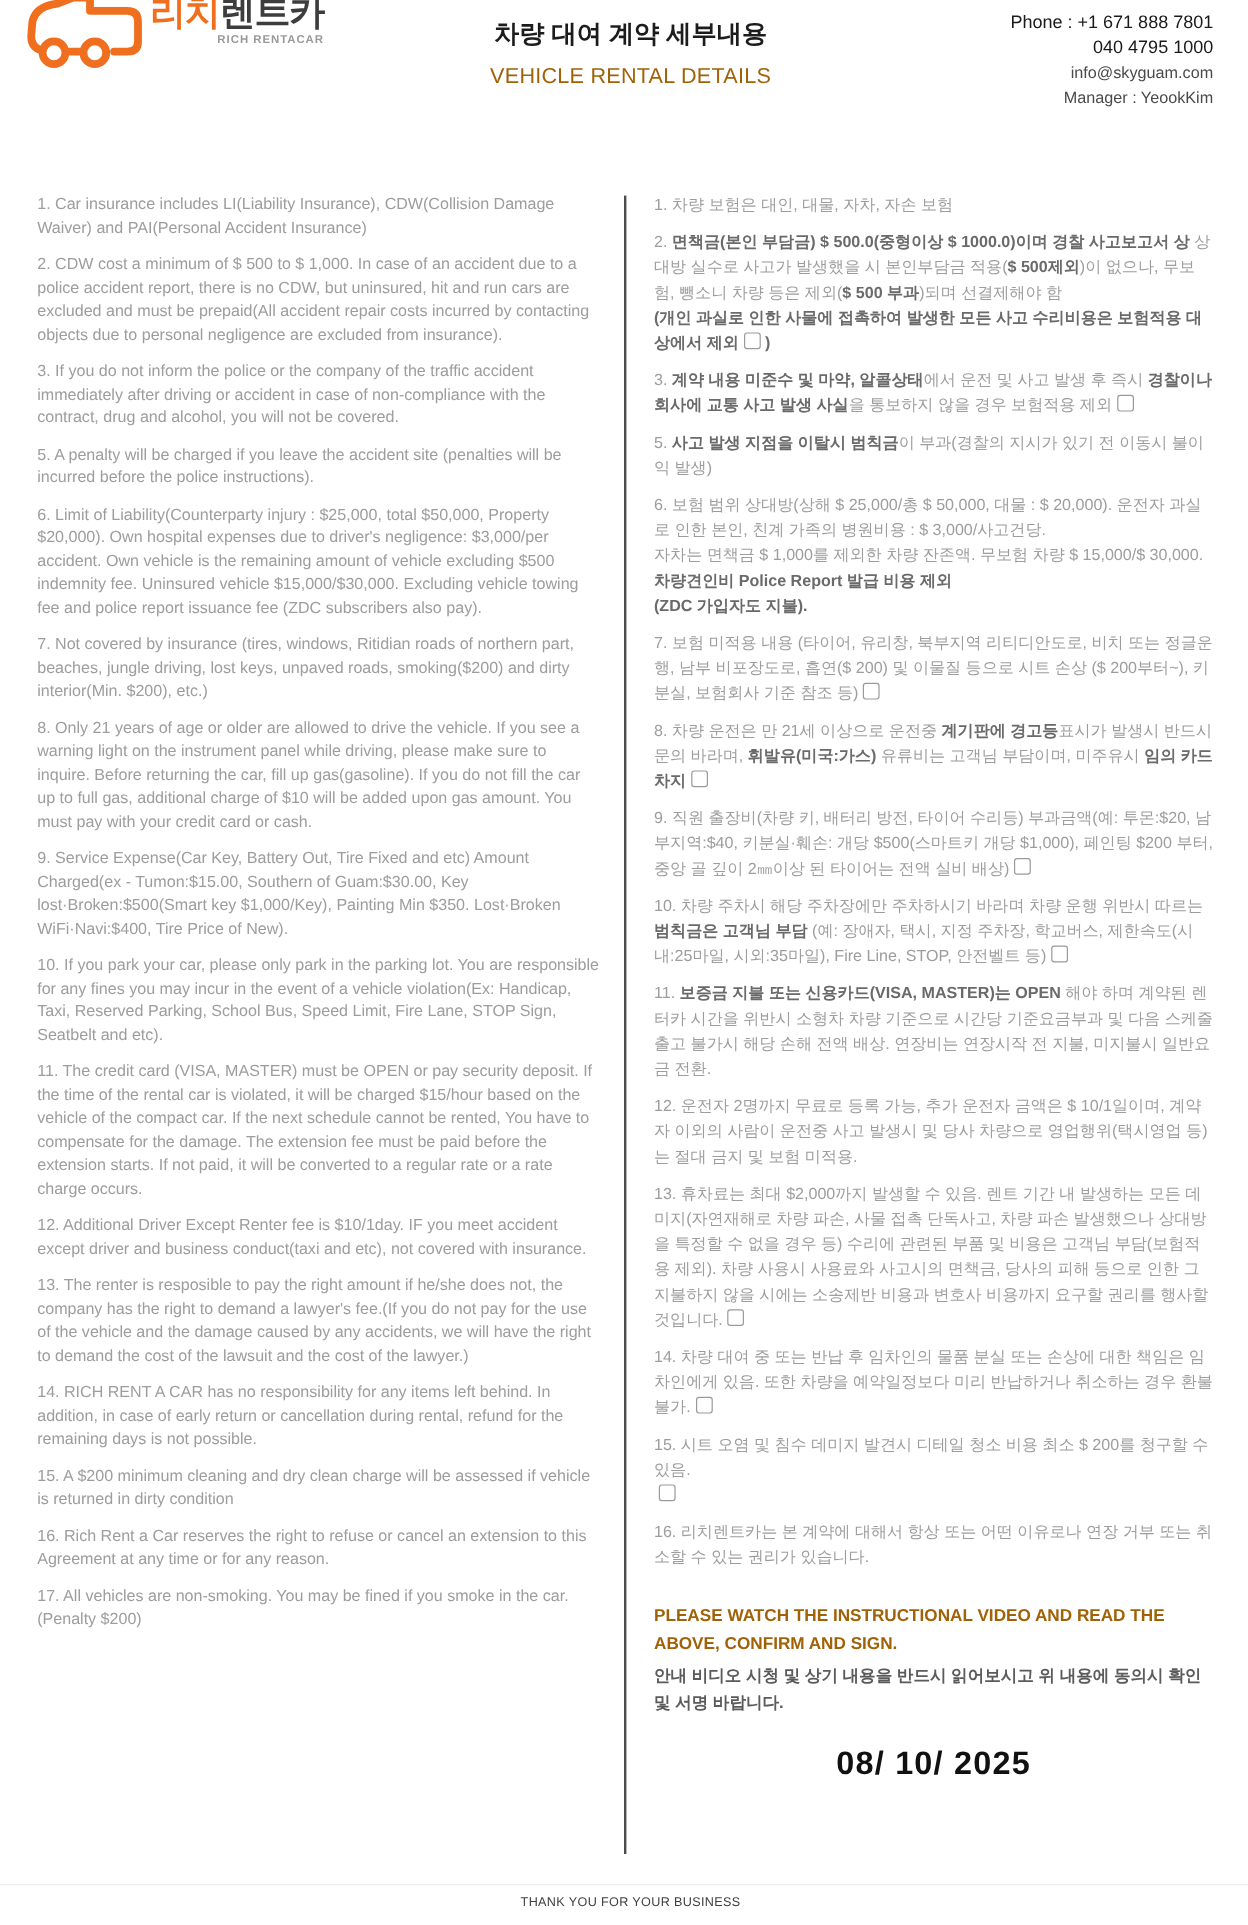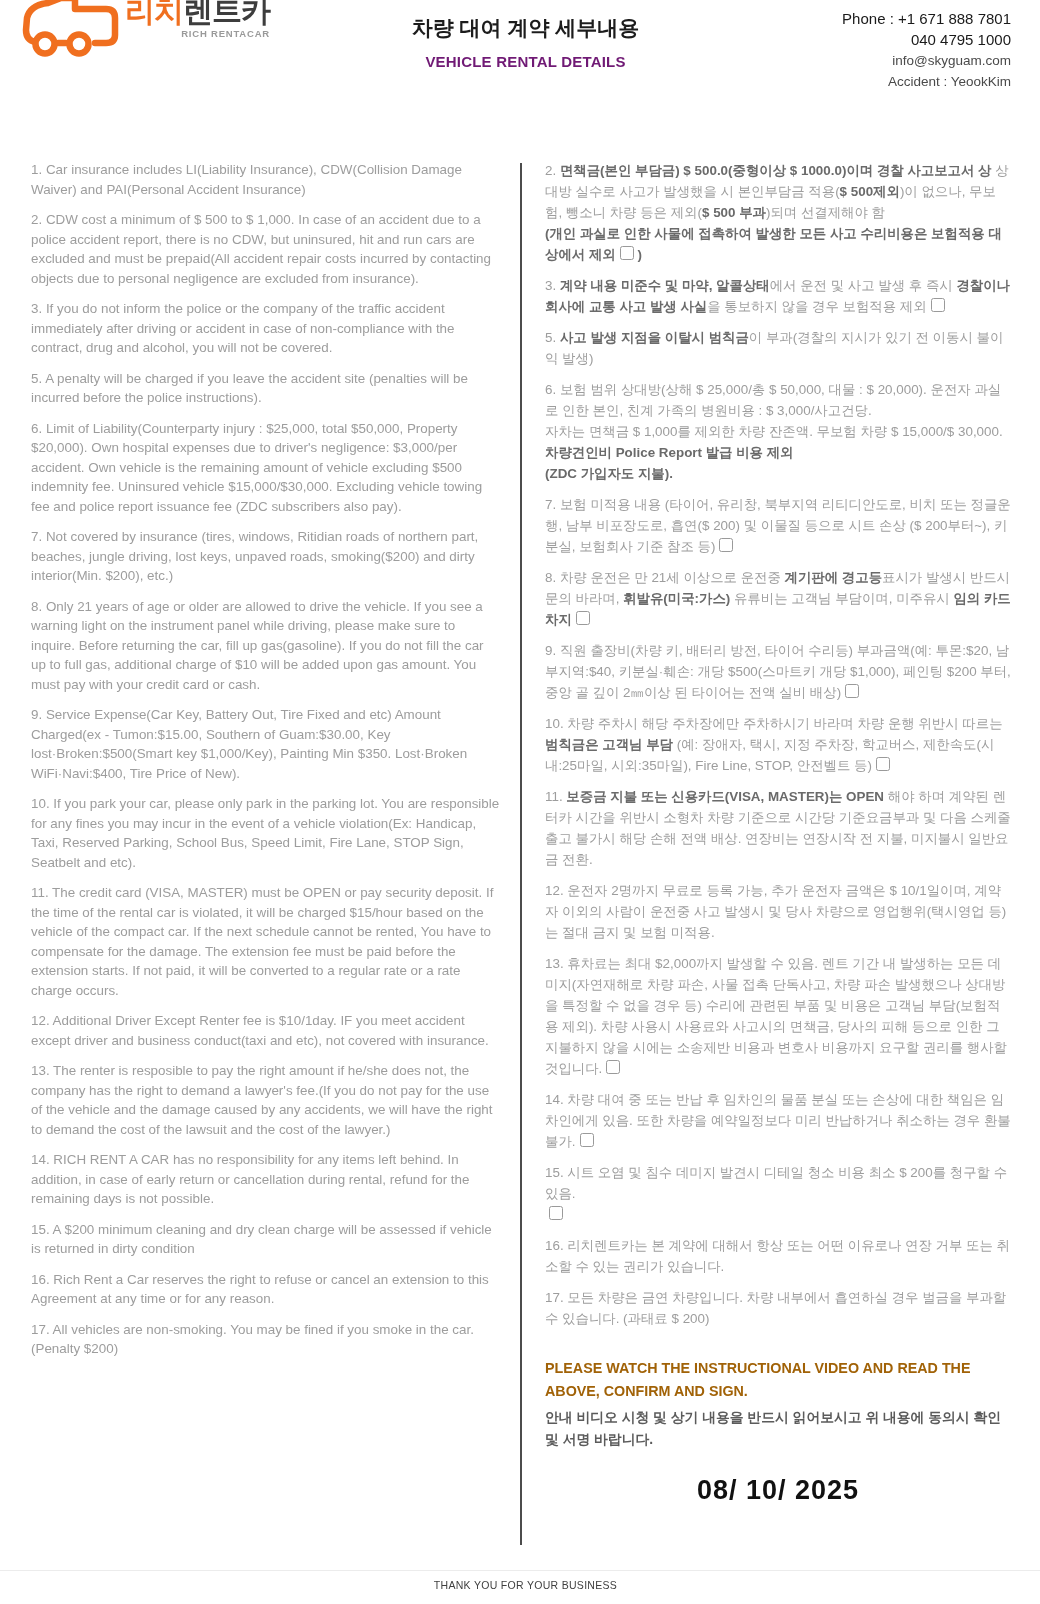--- a/index.html
+++ b/index.html
@@ -8,21 +8,21 @@
 
   
   .logo{position:absolute;left:18px;top:-4px;display:flex;align-items:flex-start;}
   .logo-text{margin-left:3px;line-height:1;}
   .logo-kr{font-size:30px;font-weight:bold;letter-spacing:-1px;white-space:nowrap;}
   .logo-kr .orange{color:#f06f1f;}
   .logo-kr .dark{color:#3d3d3d;}
   .logo-sub{margin-top:3px;text-align:right;font-size:9.5px;font-weight:bold;color:#9a9a9a;letter-spacing:.8px;}
   .titles{position:absolute;left:260px;right:260px;top:14px;text-align:center;}
   .title-kr{font-size:21px;font-weight:bold;color:#1c1c1c;}
-  .title-en{margin-top:11px;font-size:15px;font-weight:bold;color:#701a75;letter-spacing:.2px;}
+  .title-en{margin-top:11px;font-size:18px;font-weight:normal;color:#a16207;letter-spacing:.2px;}
   .contact{position:absolute;right:40px;top:8px;text-align:right;line-height:21px;}
   .contact .c-bold{font-size:15px;font-weight:normal;color:#1a1a1a;}
   .contact .c-reg{font-size:13.5px;color:#4a4a4a;}
 
   
   .col-en{position:absolute;left:31px;top:160px;width:470px;}
   .col-kr{position:absolute;left:545px;top:160px;width:466px;}
   .divider{position:absolute;left:520px;top:163px;width:2px;height:1382px;background:#4c4c4c;}
 
   .term{margin:0 0 11px 0;font-size:13.4px;line-height:19.5px;color:#9d9d9d;}
@@ -64,21 +64,21 @@
 
   <div class="titles">
     <div class="title-kr">차량 대여 계약 세부내용</div>
     <div class="title-en">VEHICLE RENTAL DETAILS</div>
   </div>
 
   <div class="contact">
     <div class="c-bold">Phone : +1 671 888 7801</div>
     <div class="c-bold">040 4795 1000</div>
     <div class="c-reg">info@skyguam.com</div>
-    <div class="c-reg">Accident : YeookKim</div>
+    <div class="c-reg">Manager : YeookKim</div>
   </div>
 
   <section class="col-en" id="col-en">
       <p class="term">1. Car insurance includes LI(Liability Insurance), CDW(Collision Damage Waiver) and PAI(Personal Accident Insurance)</p>
       <p class="term">2. CDW cost a minimum of $ 500 to $ 1,000. In case of an accident due to a police accident report, there is no CDW, but uninsured, hit and run cars are excluded and must be prepaid(All accident repair costs incurred by contacting objects due to personal negligence are excluded from insurance).</p>
       <p class="term">3. If you do not inform the police or the company of the traffic accident immediately after driving or accident in case of non-compliance with the contract, drug and alcohol, you will not be covered.</p>
       <p class="term">5. A penalty will be charged if you leave the accident site (penalties will be incurred before the police instructions).</p>
       <p class="term">6. Limit of Liability(Counterparty injury : $25,000, total $50,000, Property $20,000). Own hospital expenses due to driver's negligence: $3,000/per accident. Own vehicle is the remaining amount of vehicle excluding $500 indemnity fee. Uninsured vehicle $15,000/$30,000. Excluding vehicle towing fee and police report issuance fee (ZDC subscribers also pay).</p>
       <p class="term">7. Not covered by insurance (tires, windows, Ritidian roads of northern part, beaches, jungle driving, lost keys, unpaved roads, smoking($200) and dirty interior(Min. $200), etc.)</p>
       <p class="term">8. Only 21 years of age or older are allowed to drive the vehicle. If you see a warning light on the instrument panel while driving, please make sure to inquire. Before returning the car, fill up gas(gasoline). If you do not fill the car up to full gas, additional charge of $10 will be added upon gas amount. You must pay with your credit card or cash.</p>
@@ -88,35 +88,35 @@
       <p class="term">12. Additional Driver Except Renter fee is $10/1day. IF you meet accident except driver and business conduct(taxi and etc), not covered with insurance.</p>
       <p class="term">13. The renter is resposible to pay the right amount if he/she does not, the company has the right to demand a lawyer's fee.(If you do not pay for the use of the vehicle and the damage caused by any accidents, we will have the right to demand the cost of the lawsuit and the cost of the lawyer.)</p>
       <p class="term">14. RICH RENT A CAR has no responsibility for any items left behind. In addition, in case of early return or cancellation during rental, refund for the remaining days is not possible.</p>
       <p class="term">15. A $200 minimum cleaning and dry clean charge will be assessed if vehicle is returned in dirty condition</p>
       <p class="term">16. Rich Rent a Car reserves the right to refuse or cancel an extension to this Agreement at any time or for any reason.</p>
       <p class="term">17. All vehicles are non-smoking. You may be fined if you smoke in the car. (Penalty $200)</p>
     </section>
   <div class="divider"></div>
   <section class="col-kr">
     <div id="col-kr">
+        <p class="term"><span>1. 차량 보험은 대인, 대물, 자차, 자손 보험</span></p>
         <p class="term"><span>2. </span><span class="b">면책금(본인 부담금) $ 500.0(중형이상 $ 1000.0)이며 경찰 사고보고서 상 </span><span>상대방 실수로 사고가 발생했을 시 본인부담금 적용(</span><span class="b">$ 500제외</span><span>)이 없으나, 무보험, 뺑소니 차량 등은 제외(</span><span class="b">$ 500 부과</span><span>)되며 선결제해야 함</span><br><span class="b">(개인 과실로 인한 사물에 접촉하여 발생한 모든 사고 수리비용은 보험적용 대상에서 제외</span><span class="cb"></span><span class="b"> )</span></p>
         <p class="term"><span>3. </span><span class="b">계약 내용 미준수 및 마약, 알콜상태</span><span>에서 운전 및 사고 발생 후 즉시 </span><span class="b">경찰이나 회사에 교통 사고 발생 사실</span><span>을 통보하지 않을 경우 보험적용 제외</span><span class="cb"></span></p>
         <p class="term"><span>5. </span><span class="b">사고 발생 지점을 이탈시 범칙금</span><span>이 부과(경찰의 지시가 있기 전 이동시 불이익 발생)</span></p>
         <p class="term"><span>6. 보험 범위 상대방(상해 $ 25,000/총 $ 50,000, 대물 : $ 20,000). 운전자 과실로 인한 본인, 친계 가족의 병원비용 : $ 3,000/사고건당.</span><br><span>자차는 면책금 $ 1,000를 제외한 차량 잔존액. 무보험 차량 $ 15,000/$ 30,000.</span><br><span class="b">차량견인비 Police Report 발급 비용 제외</span><br><span class="b">(ZDC 가입자도 지불).</span></p>
         <p class="term"><span>7. 보험 미적용 내용 (타이어, 유리창, 북부지역 리티디안도로, 비치 또는 정글운행, 남부 비포장도로, 흡연($ 200) 및 이물질 등으로 시트 손상 ($ 200부터~), 키 분실, 보험회사 기준 참조 등)</span><span class="cb"></span></p>
         <p class="term"><span>8. 차량 운전은 만 21세 이상으로 운전중 </span><span class="b">계기판에 경고등</span><span>표시가 발생시 반드시 문의 바라며, </span><span class="b">휘발유(미국:가스)</span><span> 유류비는 고객님 부담이며, 미주유시 </span><span class="b">임의 카드 차지</span><span class="cb"></span></p>
         <p class="term"><span>9. 직원 출장비(차량 키, 배터리 방전, 타이어 수리등) 부과금액(예: 투몬:$20, 남부지역:$40, 키분실·훼손: 개당 $500(스마트키 개당 $1,000), 페인팅 $200 부터, 중앙 골 깊이 2㎜이상 된 타이어는 전액 실비 배상)</span><span class="cb"></span></p>
         <p class="term"><span>10. 차량 주차시 해당 주차장에만 주차하시기 바라며 차량 운행 위반시 따르는 </span><span class="b">범칙금은 고객님 부담</span><span> (예: 장애자, 택시, 지정 주차장, 학교버스, 제한속도(시내:25마일, 시외:35마일), Fire Line, STOP, 안전벨트 등)</span><span class="cb"></span></p>
         <p class="term"><span>11. </span><span class="b">보증금 지불 또는 신용카드(VISA, MASTER)는 OPEN</span><span> 해야 하며 계약된 렌터카 시간을 위반시 소형차 차량 기준으로 시간당 기준요금부과 및 다음 스케줄 출고 불가시 해당 손해 전액 배상. 연장비는 연장시작 전 지불, 미지불시 일반요금 전환.</span></p>
         <p class="term"><span>12. 운전자 2명까지 무료로 등록 가능, 추가 운전자 금액은 $ 10/1일이며, 계약자 이외의 사람이 운전중 사고 발생시 및 당사 차량으로 영업행위(택시영업 등)는 절대 금지 및 보험 미적용.</span></p>
         <p class="term"><span>13. 휴차료는 최대 $2,000까지 발생할 수 있음. 렌트 기간 내 발생하는 모든 데미지(자연재해로 차량 파손, 사물 접촉 단독사고, 차량 파손 발생했으나 상대방을 특정할 수 없을 경우 등) 수리에 관련된 부품 및 비용은 고객님 부담(보험적용 제외). 차량 사용시 사용료와 사고시의 면책금, 당사의 피해 등으로 인한 그 지불하지 않을 시에는 소송제반 비용과 변호사 비용까지 요구할 권리를 행사할 것입니다.</span><span class="cb"></span></p>
         <p class="term"><span>14. 차량 대여 중 또는 반납 후 임차인의 물품 분실 또는 손상에 대한 책임은 임차인에게 있음. 또한 차량을 예약일정보다 미리 반납하거나 취소하는 경우 환불 불가.</span><span class="cb"></span></p>
         <p class="term"><span>15. 시트 오염 및 침수 데미지 발견시 디테일 청소 비용 최소 $ 200를 청구할 수 있음.</span><br><span class="cb"></span></p>
         <p class="term"><span>16. 리치렌트카는 본 계약에 대해서 항상 또는 어떤 이유로나 연장 거부 또는 취소할 수 있는 권리가 있습니다.</span></p>
-        <p class="term"><span>17. 모든 차량은 금연 차량입니다. 차량 내부에서 흡연하실 경우 벌금을 부과할 수 있습니다. (과태료 $ 200)</span></p>
       </div>
 
     <div class="notice">
       <p class="notice-en">PLEASE WATCH THE INSTRUCTIONAL VIDEO AND READ THE ABOVE, CONFIRM AND SIGN.</p>
       <p class="notice-kr">안내 비디오 시청 및 상기 내용을 반드시 읽어보시고 위 내용에 동의시 확인 및 서명 바랍니다.</p>
     </div>
 
     <div class="date-line">08/ 10/ 2025</div>
 
   </section>

